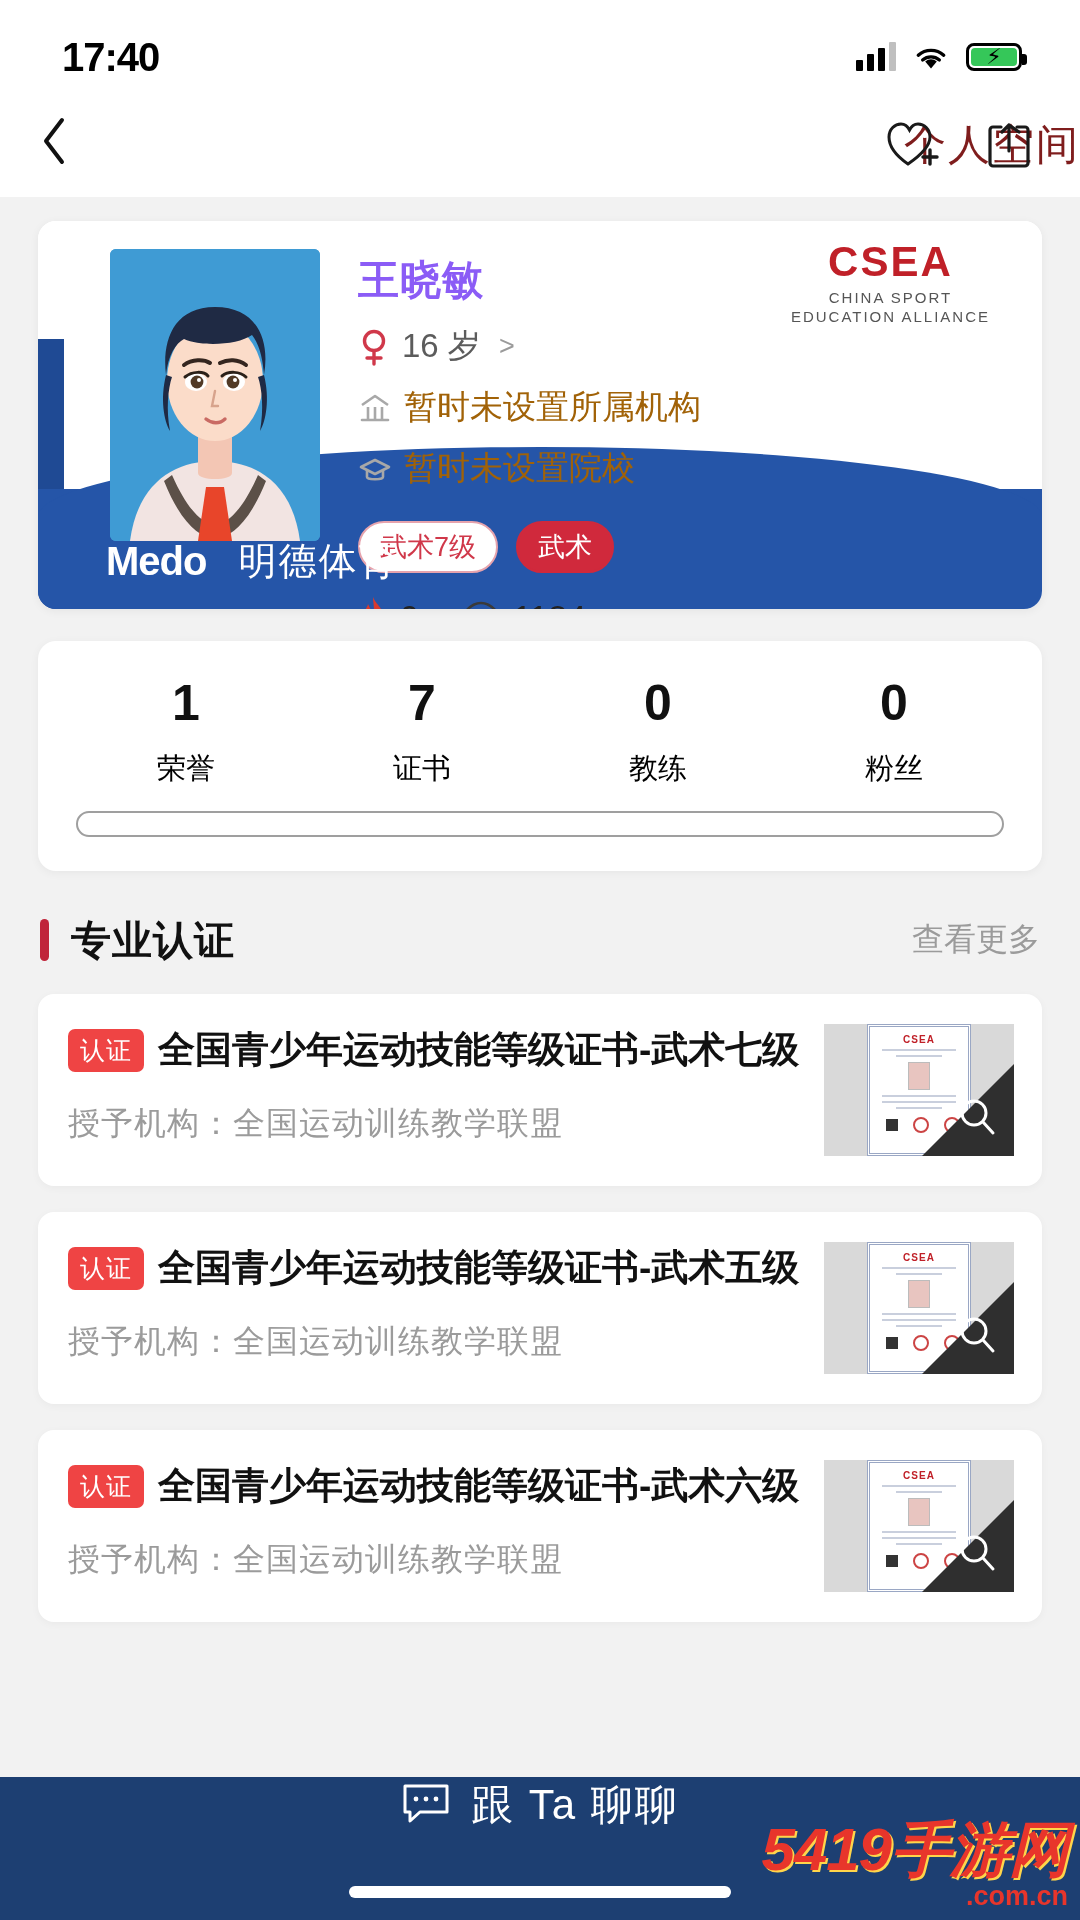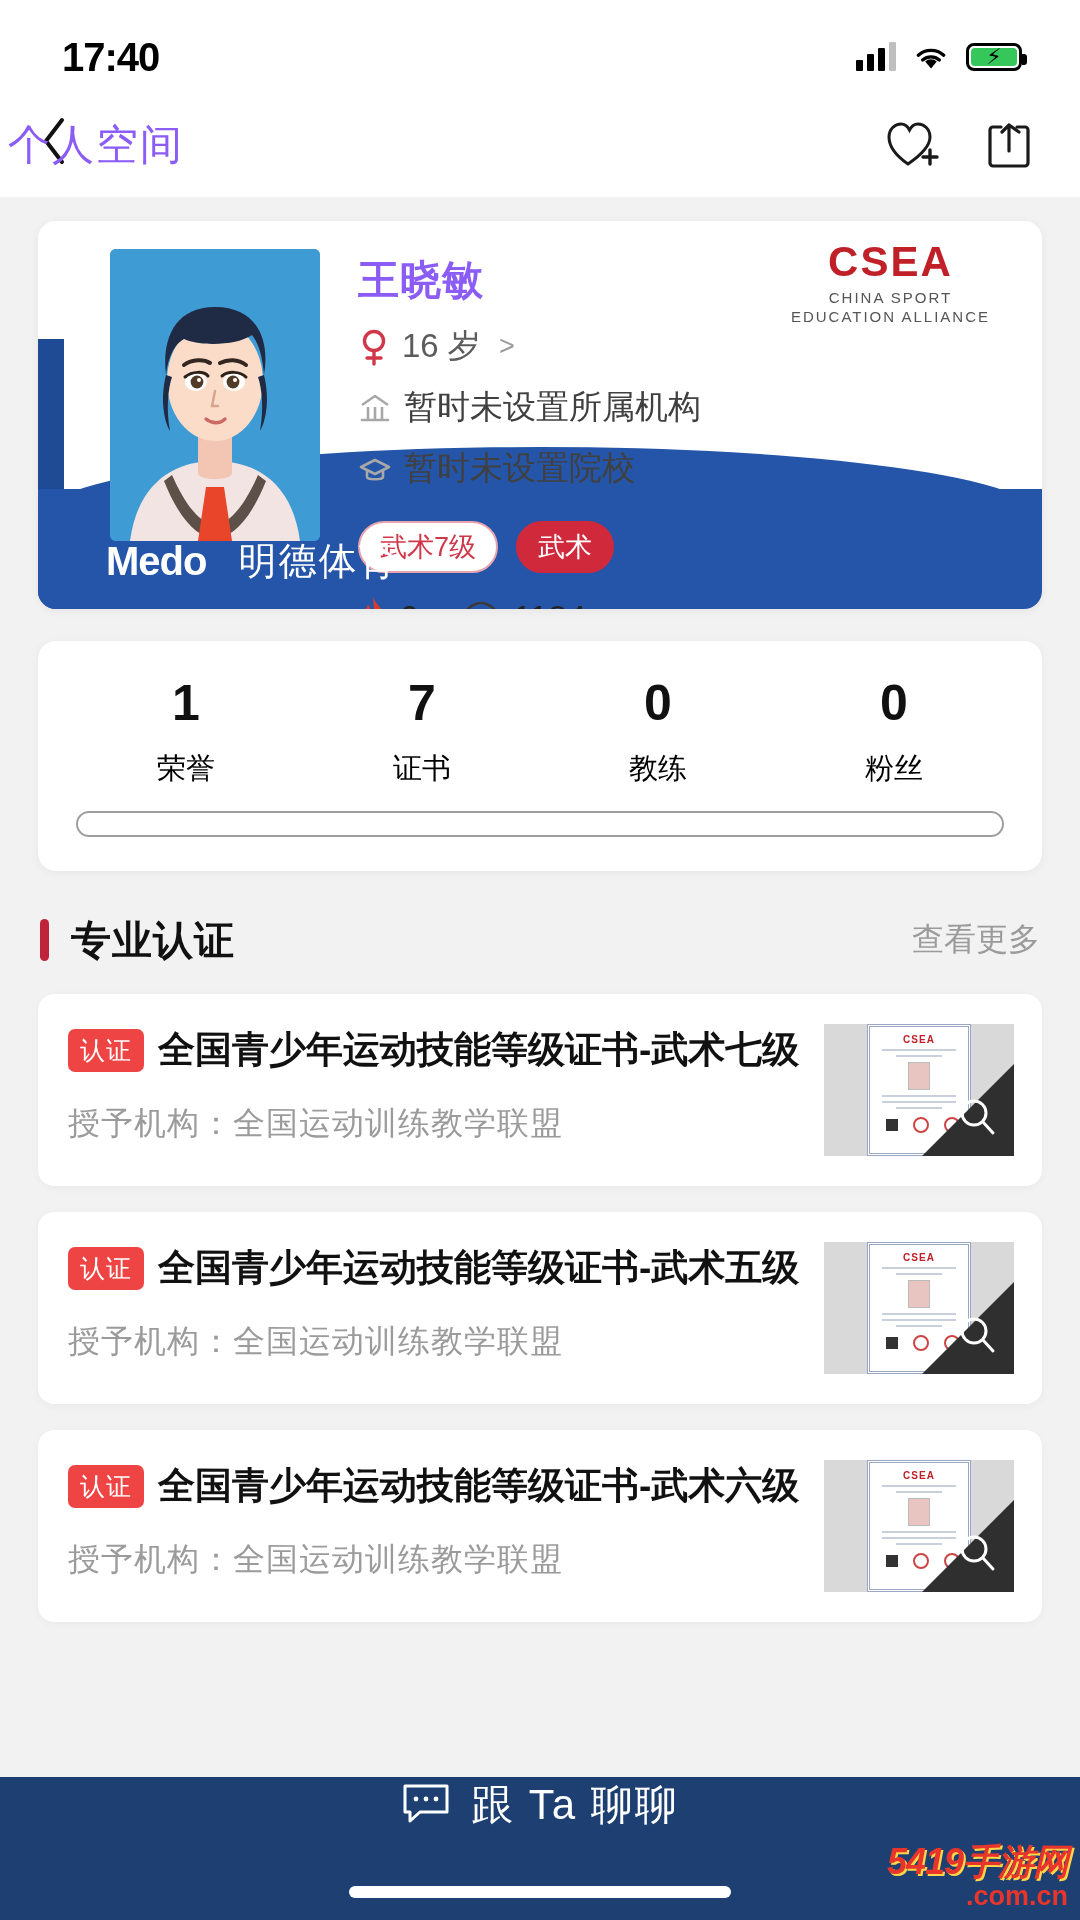--- a/index.html
+++ b/index.html
@@ -33,22 +33,22 @@
   .battery .fill{background:#35c759;width:100%;height:100%;border-radius:4px;position:relative;}
   .battery .bolt{position:absolute;left:50%;top:50%;transform:translate(-50%,-50%);
     font-size:22px;color:#000;line-height:1;}
   
   .navbar {
     height:105px;background:#fff;display:flex;align-items:center;
     padding:0 48px 0 40px; position:relative;
   }
   .nav-back { font-size:46px;color:#111;line-height:1;width:70px; }
   .nav-title {
-    position:absolute;left:8px;right:0;text-align:left;
-    font-size:42px;color:#8b5cf6;letter-spacing:2px;pointer-events:none;
+    position:absolute;left:16px;right:0;text-align:right;
+    font-size:42px;color:#7f1d1d;letter-spacing:2px;pointer-events:none;
   }
   .nav-actions{margin-left:auto;display:flex;align-items:center;gap:46px;z-index:2;}
   .nav-actions svg{display:block;}
   
   .content{padding:0 0 0 0;}
   
   .profile-card{
     margin:24px 38px 0 38px; height:388px;border-radius:18px;overflow:hidden;
     background:#fff;position:relative;
     box-shadow:0 2px 10px rgba(0,0,0,.06);
@@ -71,21 +71,21 @@
   .pc-brand .medo{font-size:40px;font-weight:bold;letter-spacing:-1px;}
   .pc-brand .cn{font-size:38px;letter-spacing:2px;}
   .pc-inner{position:absolute;inset:0;padding:28px 0 0 72px;display:flex;z-index:3;}
   .avatar{
     width:210px;height:292px;border-radius:6px;overflow:hidden;flex:none;
     position:relative;background:#3f9bd4;
   }
   .avatar svg{display:block;width:100%;height:100%;}
   .pinfo{margin-left:38px;padding-top:4px;flex:1;position:relative;}
   .pname{font-size:41px;font-weight:bold;color:#8b5cf6;letter-spacing:1px;}
-  .prow{display:flex;align-items:center;gap:12px;margin-top:16px;color:#404040;font-size:33px;}
+  .prow{display:flex;align-items:center;gap:12px;margin-top:16px;color:#a16207;font-size:33px;}
   .prow .ico{flex:none;display:flex;align-items:center;}
   .prow.age{color:#5c5c5c;}
   .prow .chev{font-size:27px;color:#9a9a9a;margin-left:6px;}
   .tags{display:flex;gap:18px;margin-top:20px;}
   .tag{
     font-size:27px;padding:6px 20px;border-radius:26px;margin-top:10px;
   }
   .tag.outline{color:#d0384a;border:2px solid #e6a3ad;background:#fff;}
   .tag.solid{color:#fff;background:#d0293c;border:2px solid #d0293c;}
   .metrics{display:flex;align-items:center;gap:42px;margin-top:22px;}
@@ -169,21 +169,21 @@
   .bb-label{font-size:42px;letter-spacing:2px;}
   .home-indicator{
     position:absolute;bottom:22px;left:50%;transform:translateX(-50%);
     width:382px;height:12px;border-radius:8px;background:#fff;
   }
   
   .watermark{
     position:absolute;right:12px;bottom:10px;text-align:right;line-height:1;
     z-index:20;pointer-events:none;
   }
-  .wm-1{font-size:36px;font-weight:bold;font-style:italic;color:#e8352b;letter-spacing:-1px;
+  .wm-1{font-size:60px;font-weight:bold;font-style:italic;color:#e8352b;letter-spacing:-1px;
         text-shadow:2px 2px 0 #ffd54a;margin-top:16px;}
   .wm-2{font-size:27px;font-weight:bold;color:#e8352b;margin-top:3px;letter-spacing:0px;}
 </style>
 </head>
 <body>
 
 <div class="statusbar">
   <div class="status-time">17:40</div>
   <div class="status-icons">
     <div class="signal">

